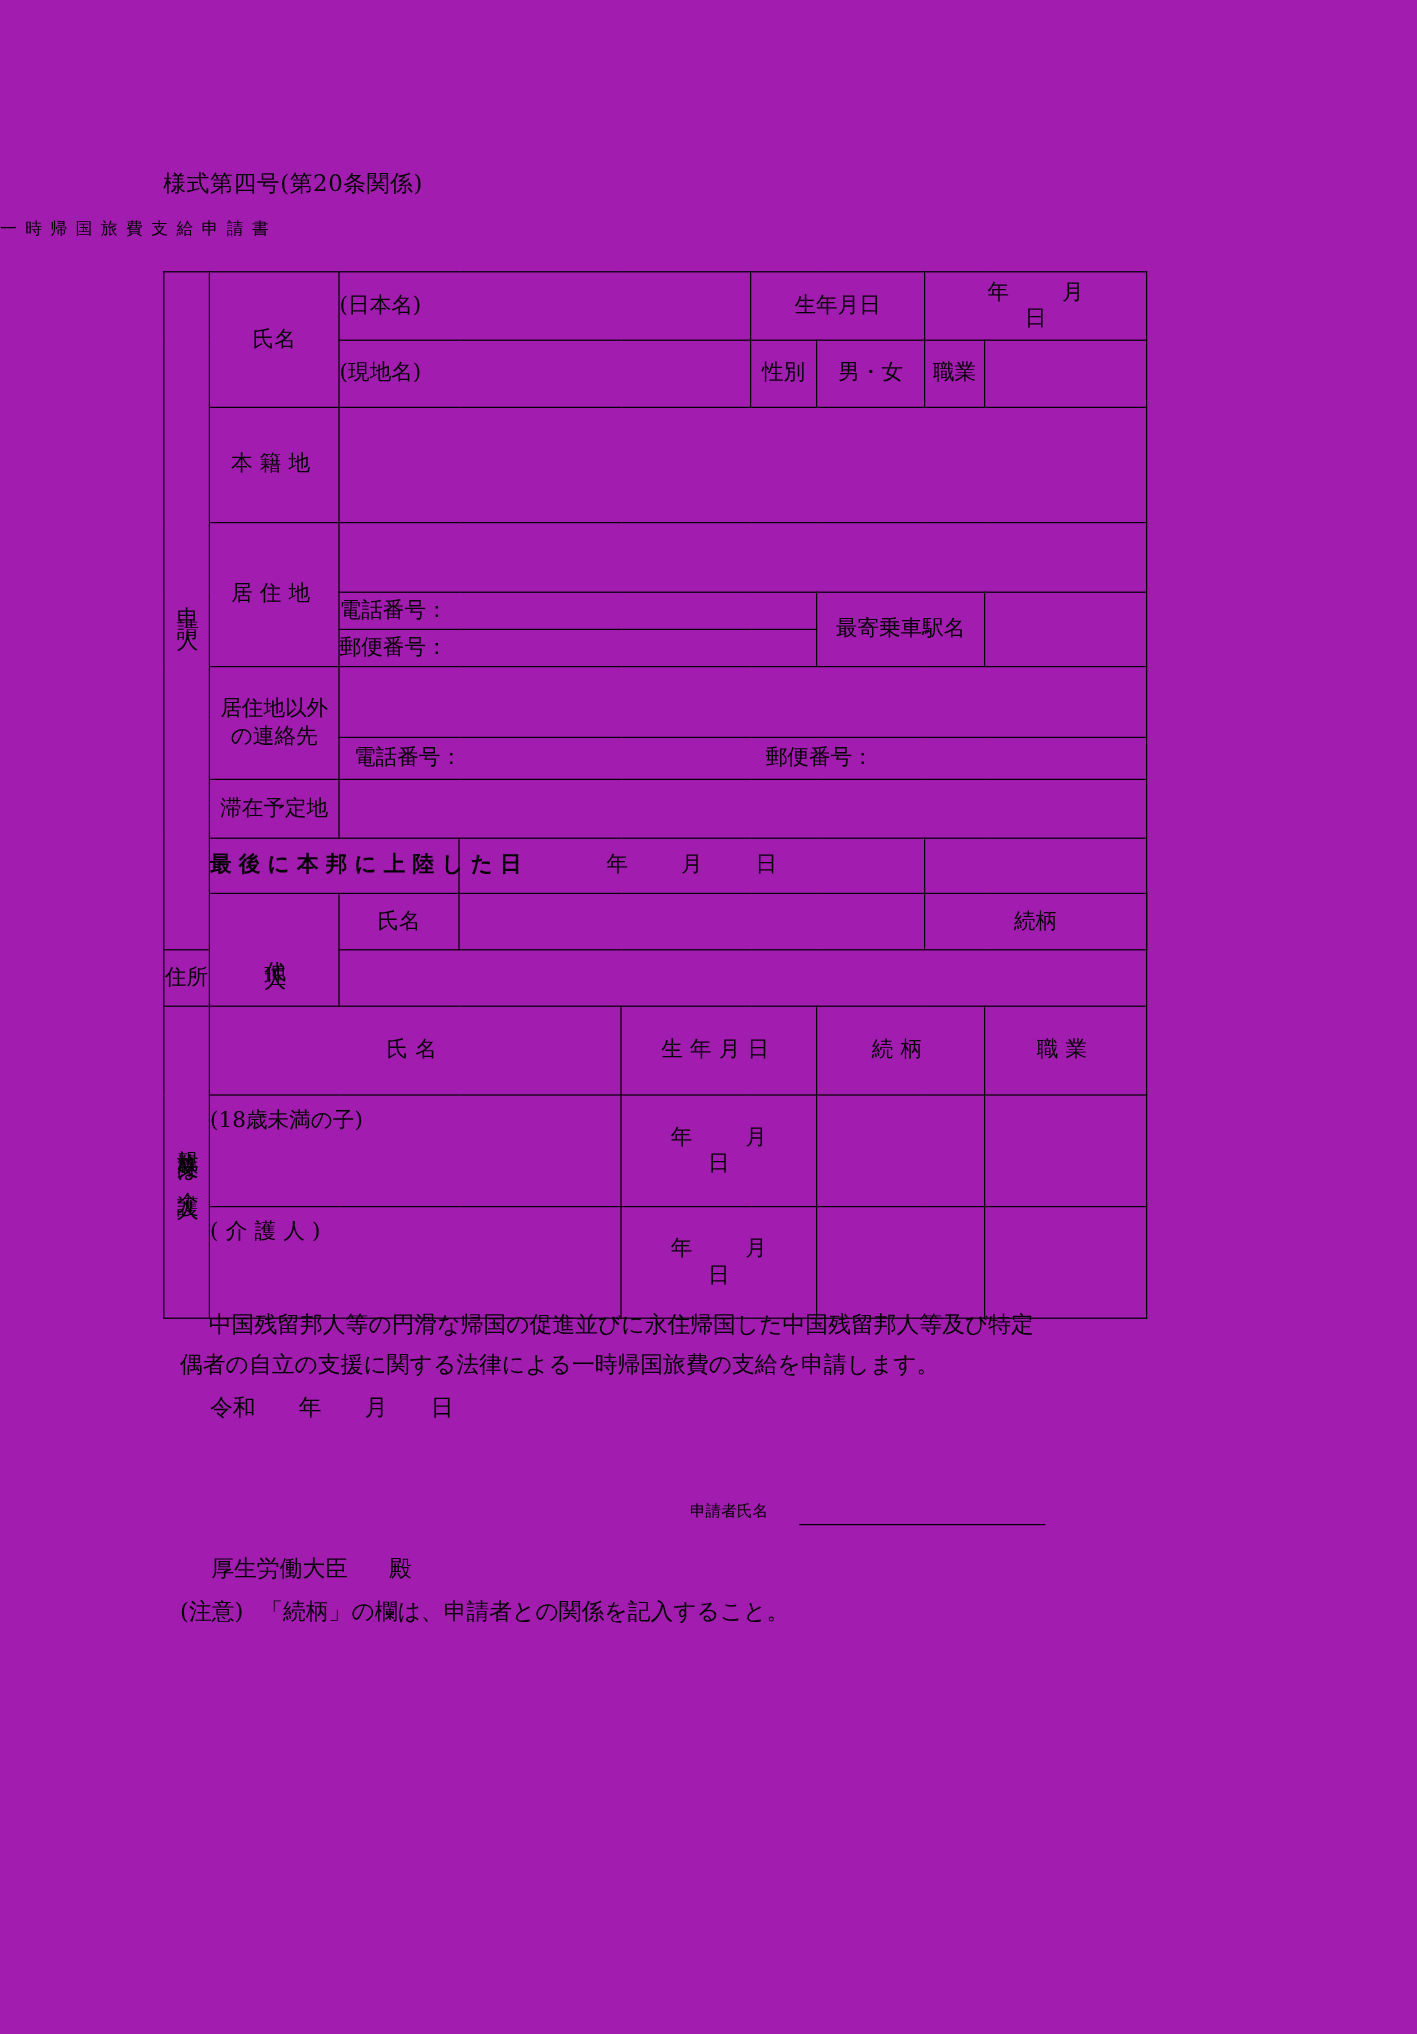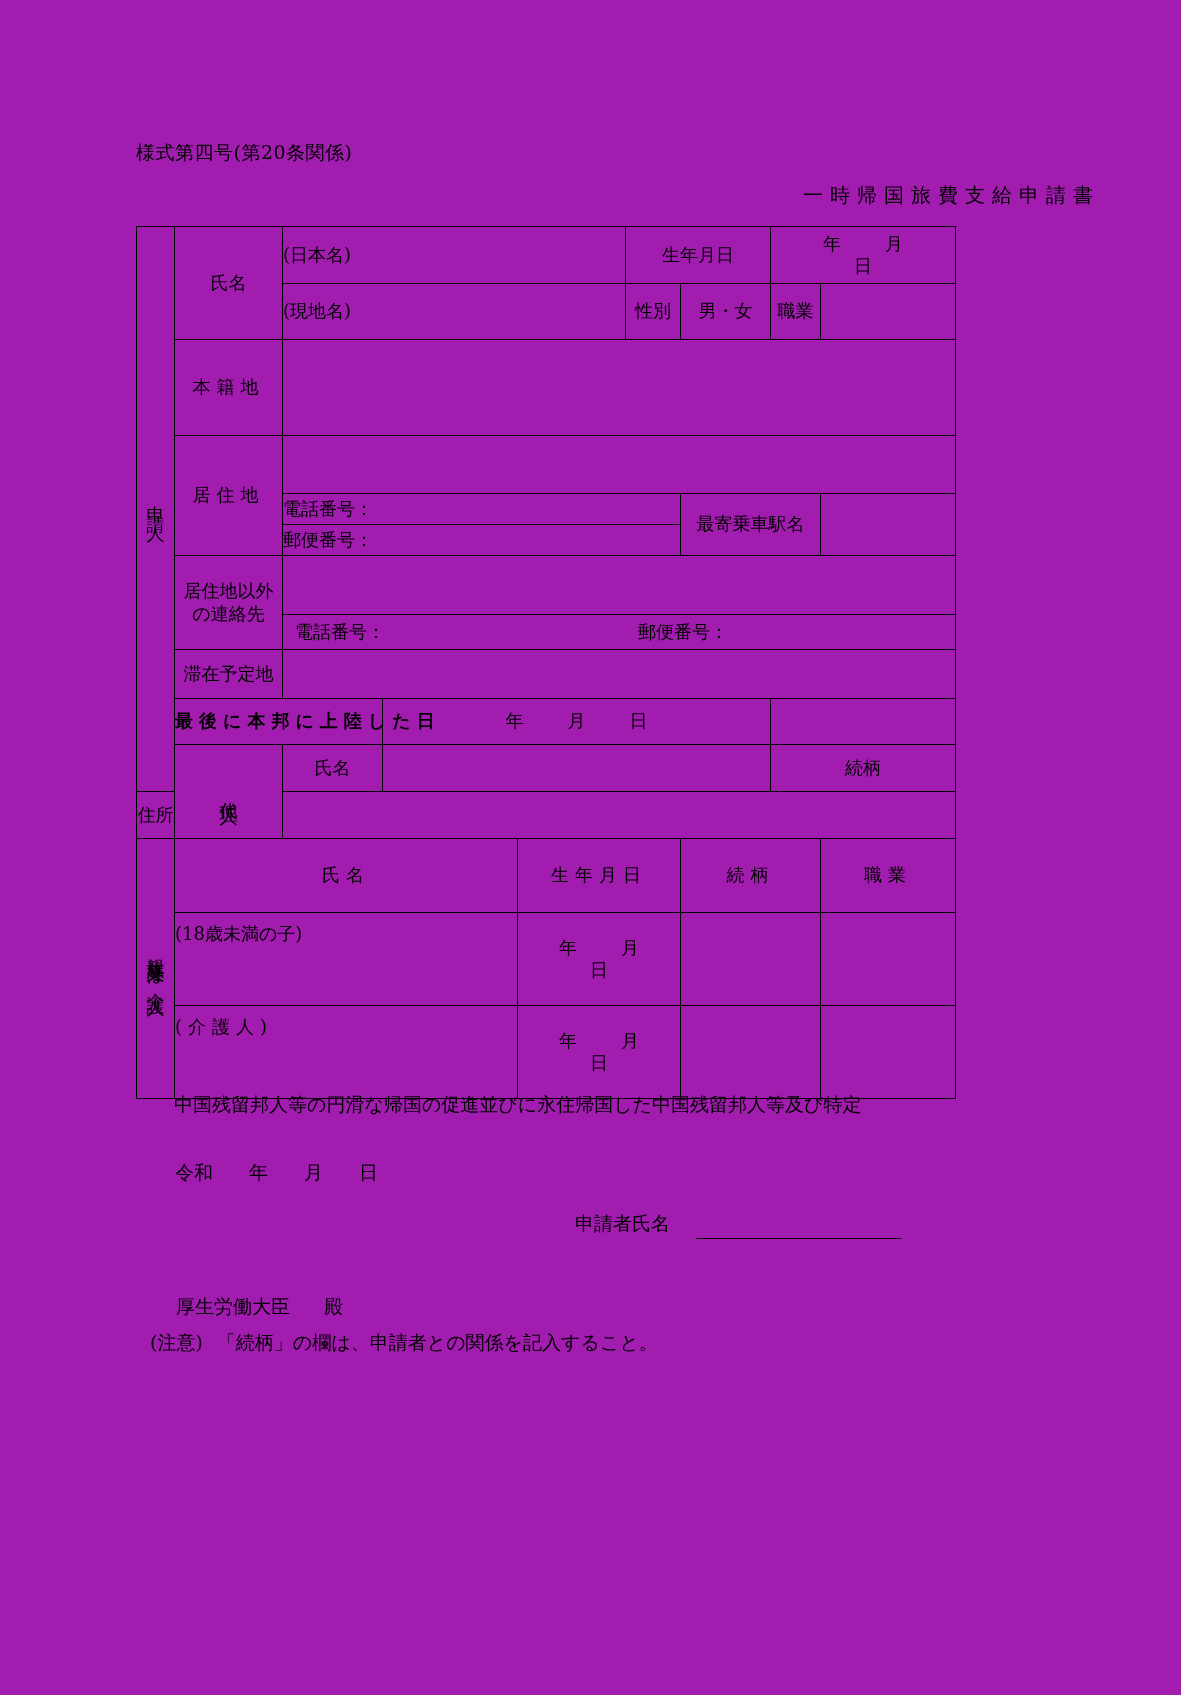--- a/index.html
+++ b/index.html
@@ -26,22 +26,22 @@
     top: 140px;
     font-size: 19px;
     letter-spacing: 0.5px;
     white-space: nowrap;
   }
   .doc-title {
     position: absolute;
     left: 0;
     top: 182px;
     width: 1100px;
-    text-align: right;
-    font-size: 20px;
+    text-align: left;
+    font-size: 14px;
     letter-spacing: 7px;
     white-space: nowrap;
   }
 
   
   .form-table {
     position: absolute;
     left: 136px;
     top: 226px;
     width: 819px;
@@ -120,23 +120,24 @@
     position: absolute;
     left: 175px;
     top: 1160px;
     font-size: 19px;
   }
   .era-line span { display: inline-block; margin-right: 36px; }
 
   .sign-block {
     position: absolute;
     left: 575px;
-    top: 1207px;
-    font-size: 19px;
+    top: 1249px;
+    font-size: 13px;
     line-height: 1.7;
+    font-family: Liberation Mono, monospace;
   }
   .sign-row {
     display: flex;
     align-items: flex-end;
     white-space: nowrap;
   }
   .sign-label-1 { margin-right: 26px; }
   .rule {
     display: inline-block;
     width: 205px;
@@ -319,20 +320,21 @@
         <span>年</span><span>月</span><span>日</span>
       </td>
       <td colspan="2"></td>
       <td></td>
     </tr>
   </tbody>
     </table>
 
   <div class="statement">
     <p class="indent">中国残留邦人等の円滑な帰国の促進並びに永住帰国した中国残留邦人等及び特定</p>
+    <p>偶者の自立の支援に関する法律による一時帰国旅費の支給を申請します。</p>
   </div>
 
   <div class="era-line">
     <span>令和</span><span>年</span><span>月</span><span>日</span>
   </div>
 
   <div class="sign-block">
     <div class="sign-row">
       <span class="sign-label-1">申請者氏名</span>
       <span class="rule"></span>

